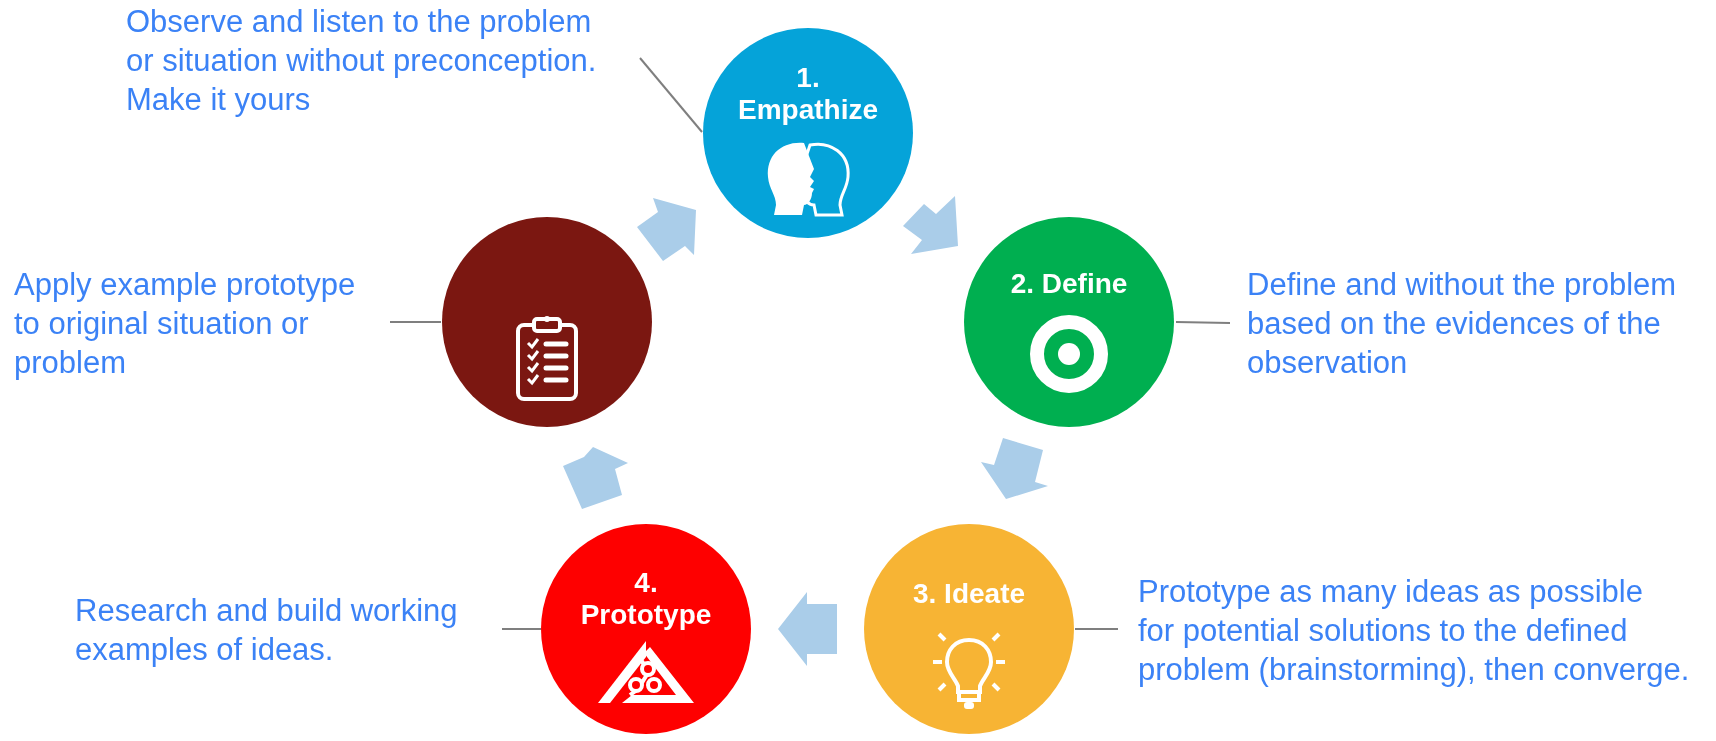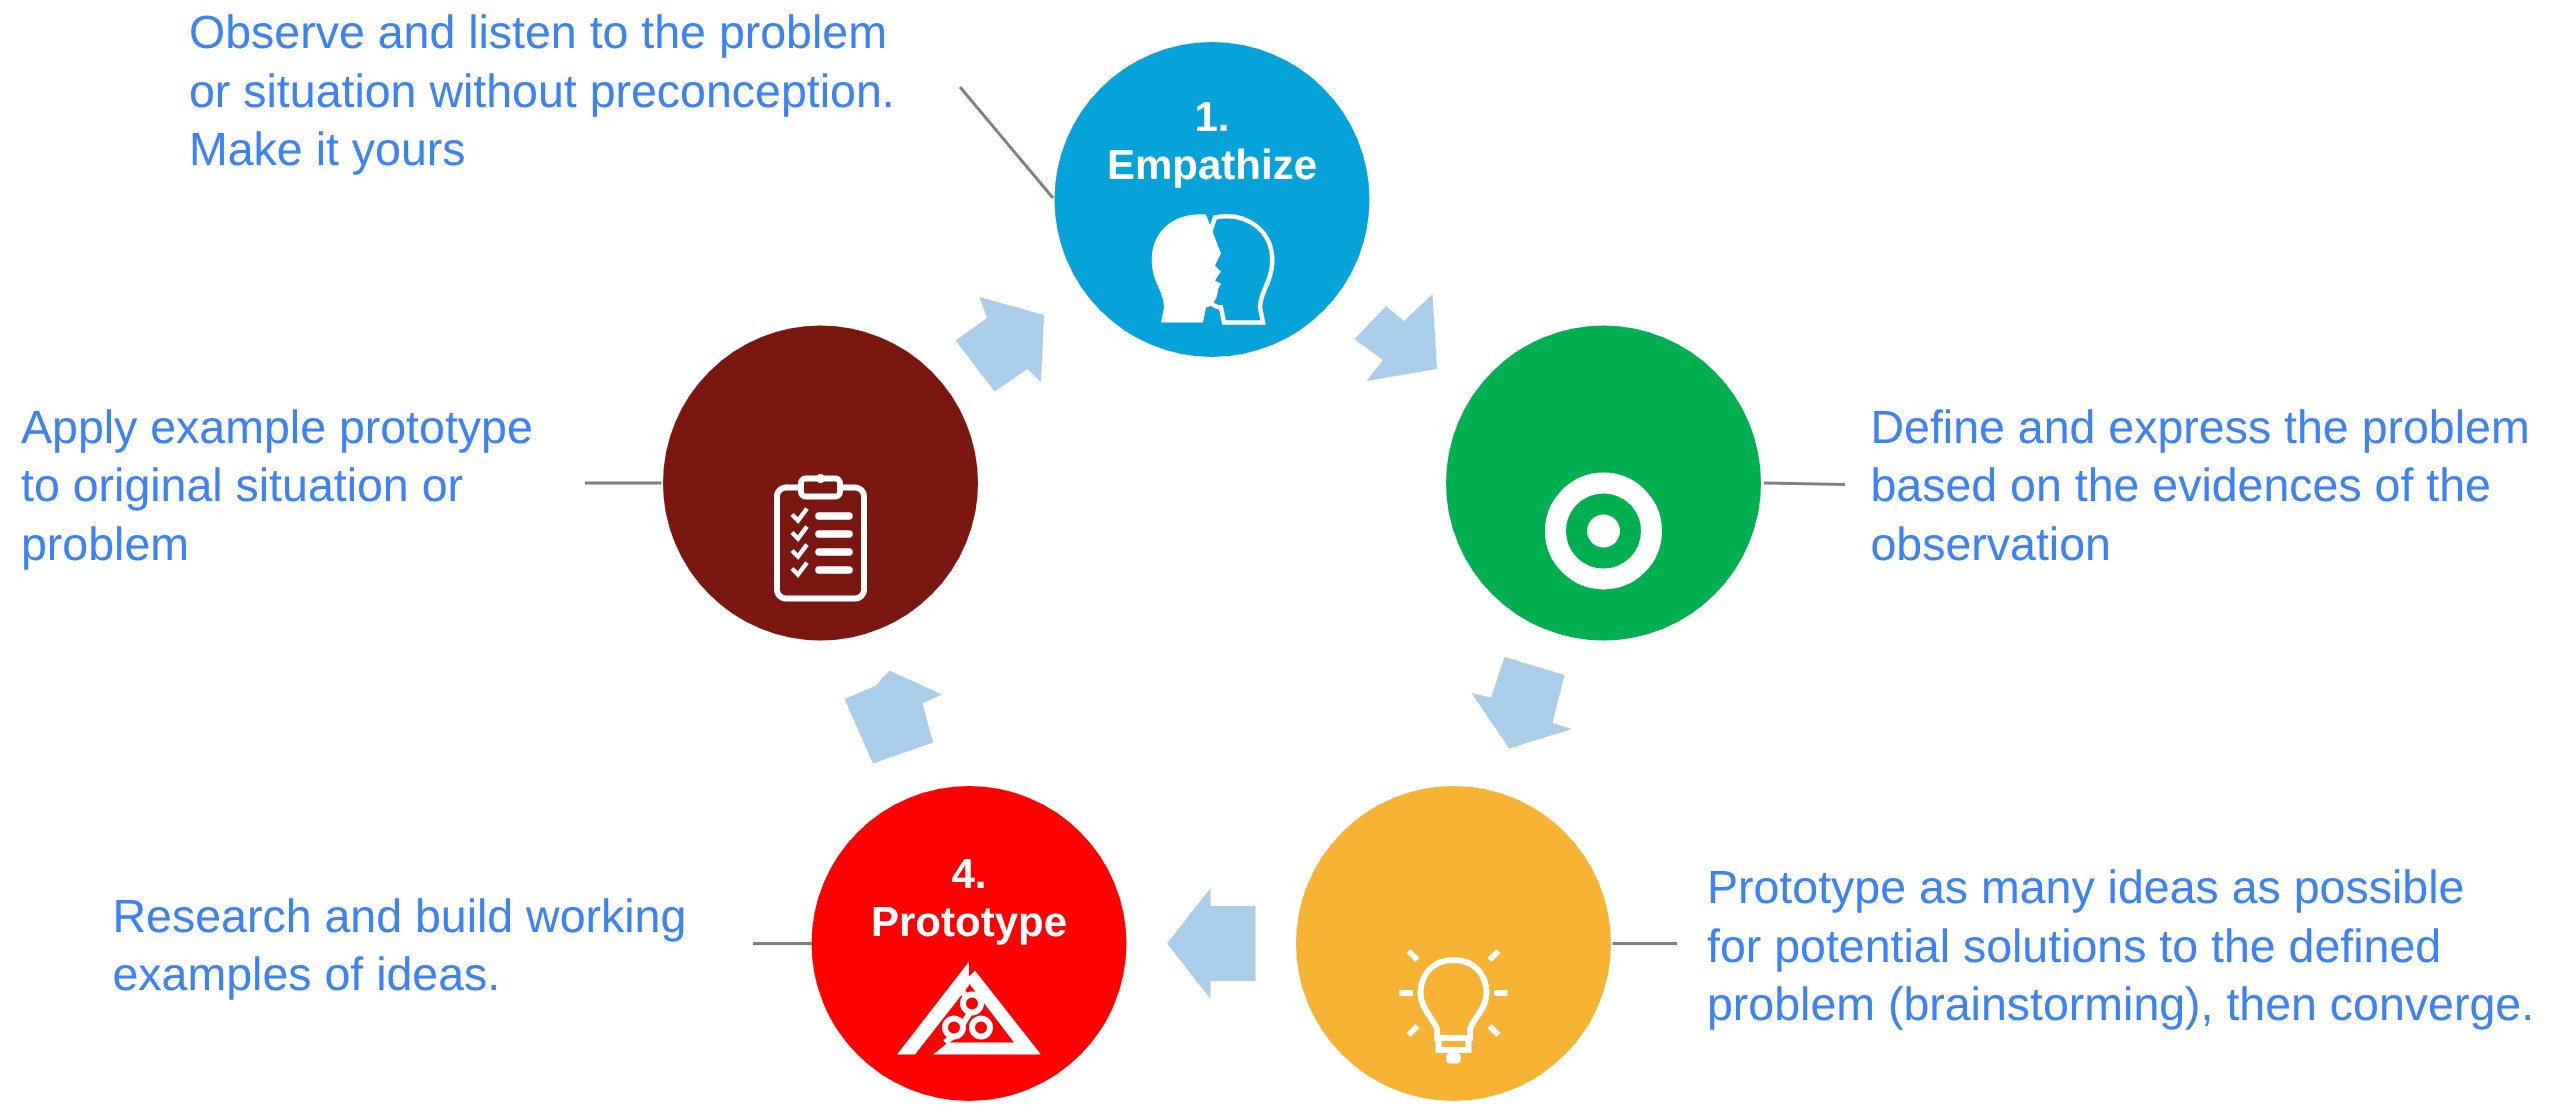--- a/index.html
+++ b/index.html
@@ -27,21 +27,21 @@
   <polygon fill="#AACDE9" points="837,604 807,604 807,592 778,629 807,666 807,654 837,654"></polygon>
 
   <polygon fill="#AACDE9" points="582,509 563,466 584,457 593,447 628,463 615,469 622,495"></polygon>
 
   <polygon fill="#AACDE9" points="663,261 637,227 658,212 653,198 696,210 694,255 685,246"></polygon>
 </svg>
 
 <div class="desc" style="left:126px; top:2px;">Observe and listen to the problem
 or situation without preconception.
 Make it yours</div>
-<div class="desc" style="left:1247px; top:265px;">Define and express the problem
+<div class="desc" style="left:1247px; top:265px;">Define and without the problem
 based on the evidences of the
 observation</div>
 <div class="desc" style="left:1138px; top:572px;">Prototype as many ideas as possible
 for potential solutions to the defined
 problem (brainstorming), then converge.</div>
 <div class="desc" style="left:75px; top:591px;">Research and build working
 examples of ideas.</div>
 <div class="desc" style="left:14px; top:265px;">Apply example prototype
 to original situation or
 problem</div>
@@ -49,27 +49,29 @@
 <div class="circle" style="left:703px; top:28px; background:#05A3D9;">
   <div class="ctitle" style="top:34px;">1.
 Empathize</div>
   <svg class="icon" style="top:111px;" width="96" height="78" viewBox="0 0 96 78">
     <path d="M50,6 C70,2 90,14 88,38 C87,50 80,56 80,66 L82,76 L56,76 L54,66 C48,66 44,60 44,54 L42,50 L46,48 L42,42 L46,38 L42,30 Z" fill="none" stroke="#fff" stroke-width="3"></path>
     <path d="M44,4 C22,2 6,16 8,38 C9,50 16,56 16,66 L14,76 L42,76 L44,66 C48,66 52,60 52,54 L54,50 L50,48 L54,42 L50,38 L54,30 Z" fill="#fff"></path>
   </svg>
 </div>
 
 <div class="circle" style="left:964px; top:217px; background:#00AF50;">
+  <div class="ctitle" style="top:51px;">2. Define</div>
   <svg class="icon" style="top:95px;" width="84" height="84" viewBox="0 0 84 84">
     <circle cx="42" cy="42" r="32" fill="none" stroke="#fff" stroke-width="14"></circle>
     <circle cx="42" cy="42" r="11" fill="#fff"></circle>
   </svg>
 </div>
 
 <div class="circle" style="left:864px; top:524px; background:#F7B434;">
+  <div class="ctitle" style="top:54px;">3. Ideate</div>
   <svg class="icon" style="top:102px;" width="84" height="86" viewBox="0 0 84 86">
     <path d="M42,14 C56,14 64,24 64,36 C64,46 56,52 53,60 L53,66 L31,66 L31,60 C28,52 20,46 20,36 C20,24 28,14 42,14 Z" fill="none" stroke="#fff" stroke-width="4"></path>
     <rect x="32" y="66" width="20" height="8" fill="none" stroke="#fff" stroke-width="4"></rect>
     <rect x="37" y="76" width="10" height="7" rx="3" fill="#fff"></rect>
     <g stroke="#fff" stroke-width="4" stroke-linecap="butt">
       <line x1="6" y1="36" x2="15" y2="36"></line>
         <line x1="69" y1="36" x2="78" y2="36"></line>
       <line x1="12" y1="8" x2="18" y2="14"></line>
         <line x1="72" y1="8" x2="66" y2="14"></line>
       <line x1="12" y1="64" x2="18" y2="58"></line>

